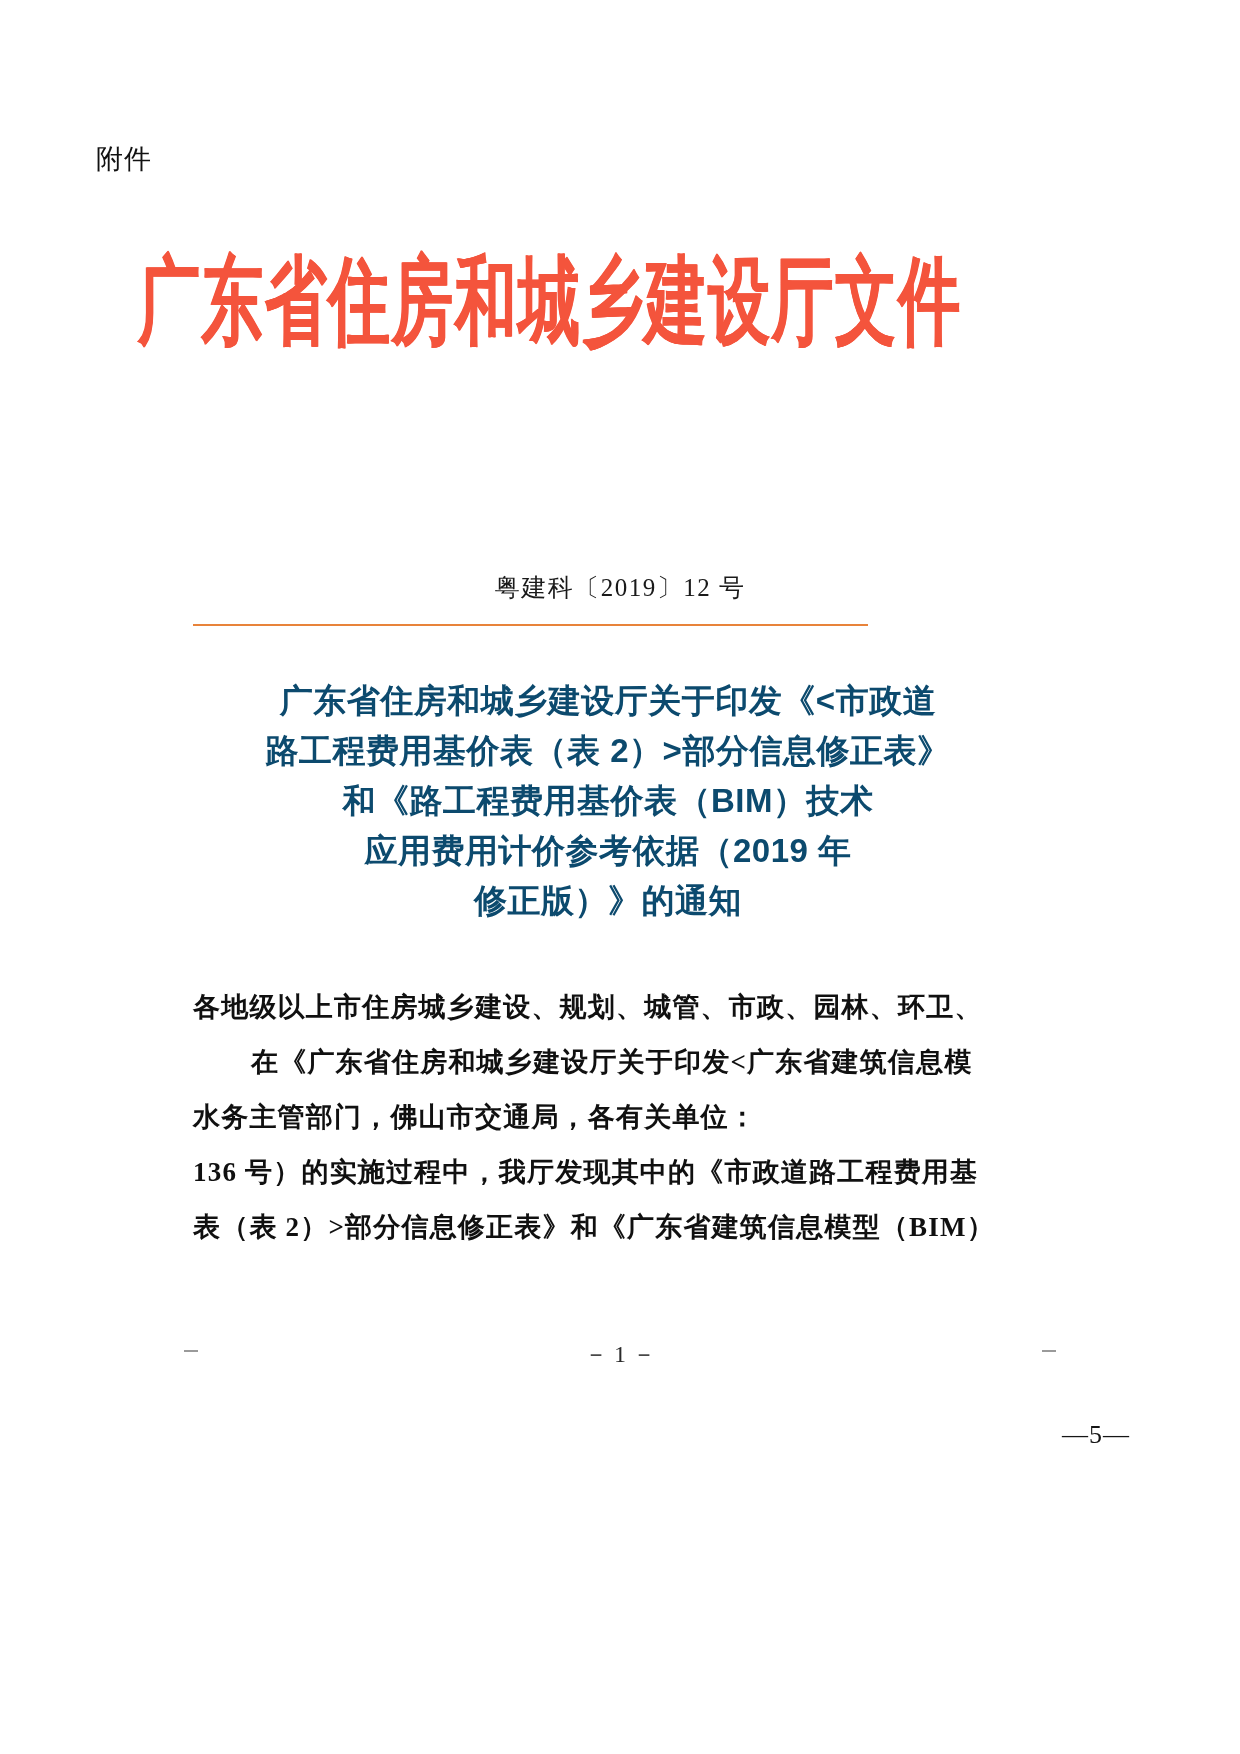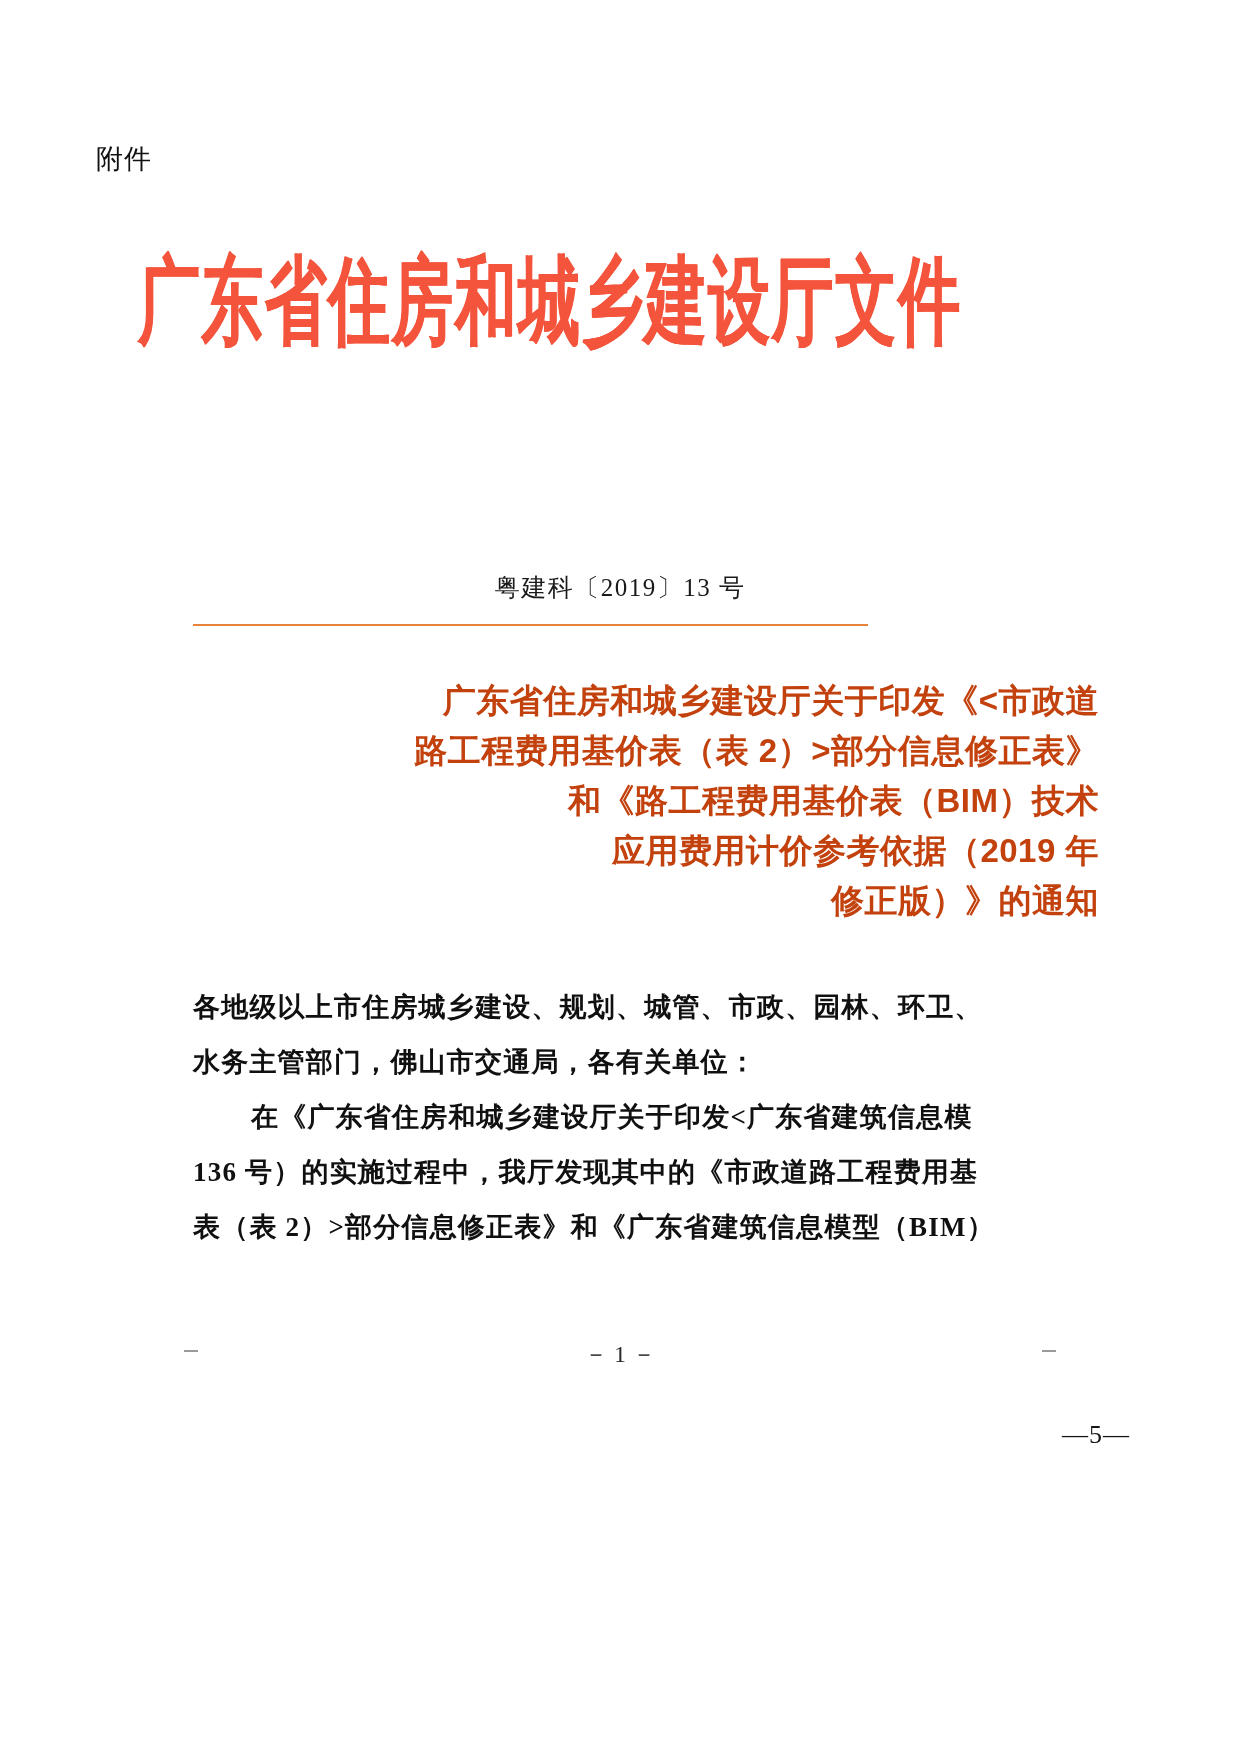--- a/index.html
+++ b/index.html
@@ -68,28 +68,28 @@
     left: 193px;
     top: 624px;
     width: 675px;
     height: 2px;
     background: #e8833a;
   }
 
   
   .title-block {
     position: absolute;
-    left: 139px;
+    left: 128px;
     top: 676px;
     width: 960px;
-    text-align: right;
+    text-align: center;
     font-family: "Liberation Sans", "DejaVu Sans", sans-serif;
     font-size: 33px;
     font-weight: 700;
-    color: #c2410c;
+    color: #0c4a6e;
     line-height: 50px;
     letter-spacing: 0.5px;
   }
   .title-line { display: block; white-space: nowrap; }
 
   
   .body-block {
     position: absolute;
     left: 193px;
     top: 980px;
@@ -144,36 +144,36 @@
 <body>
 
 <div class="page">
 
   <div class="attachment-label">附件</div>
 
   <div class="masthead">
     <span class="masthead-text">广东省住房和城乡建设厅文件</span>
   </div>
 
-  <div class="doc-number">粤建科〔2019〕13 号</div>
+  <div class="doc-number">粤建科〔2019〕12 号</div>
 
   <div class="rule"></div>
 
   <div class="title-block">
     <span class="title-line">广东省住房和城乡建设厅关于印发《&lt;市政道</span>
     <span class="title-line">路工程费用基价表（表 2）&gt;部分信息修正表》</span>
     <span class="title-line">和《路工程费用基价表（BIM）技术</span>
     <span class="title-line">应用费用计价参考依据（2019 年</span>
     <span class="title-line">修正版）》的通知</span>
   </div>
 
   <div class="body-block">
     <span class="body-line">各地级以上市住房城乡建设、规划、城管、市政、园林、环卫、</span>
+    <span class="body-line indent2">在《广东省住房和城乡建设厅关于印发&lt;广东省建筑信息模</span>
     <span class="body-line">水务主管部门，佛山市交通局，各有关单位：</span>
-    <span class="body-line indent2">在《广东省住房和城乡建设厅关于印发&lt;广东省建筑信息模</span>
     <span class="body-line">136 号）的实施过程中，我厅发现其中的《市政道路工程费用基</span>
     <span class="body-line">表（表 2）&gt;部分信息修正表》和《广东省建筑信息模型（BIM）</span>
   </div>
 
   <div class="footer-tick-left"></div>
   <div class="footer-tick-right"></div>
 
   <div class="footer-page">－ 1 －</div>
 
   <div class="footer-sheet">—5—</div>

